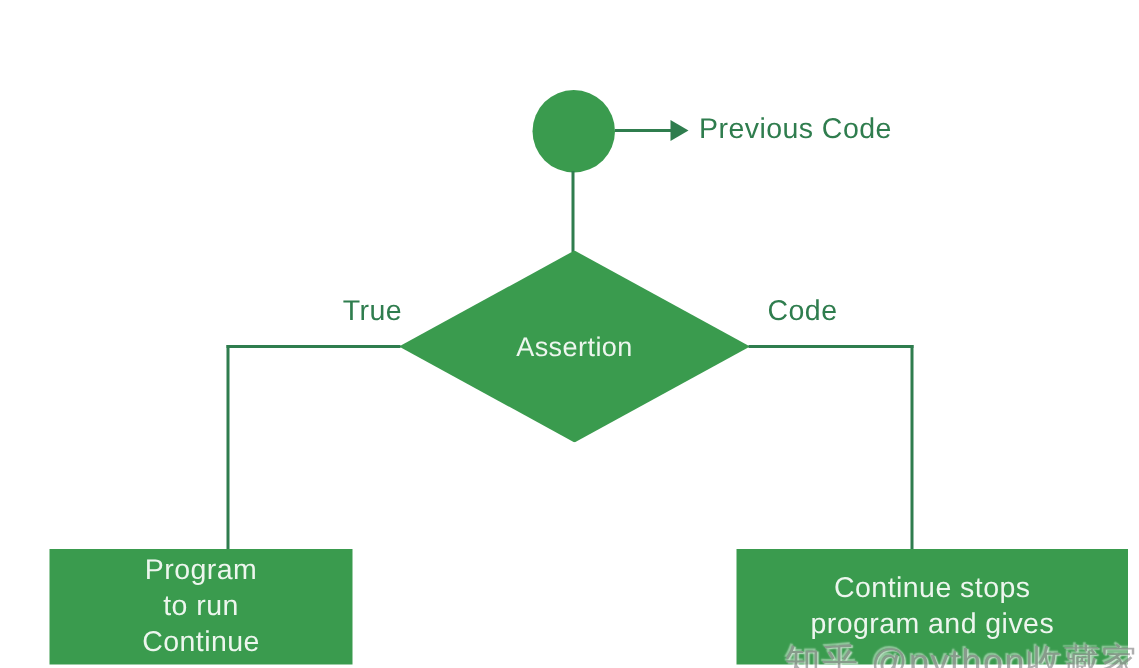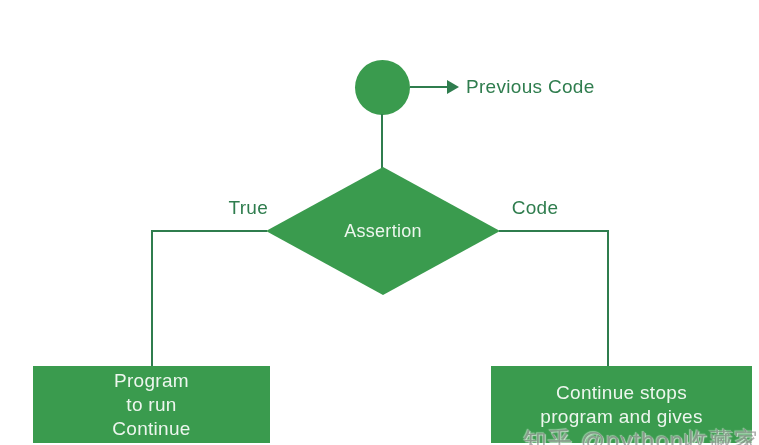--- a/index.html
+++ b/index.html
@@ -53,21 +53,21 @@
   .left-hline{left:151px;top:202px;width:116px;height:2px;}
   .left-vline{left:151px;top:202px;width:2px;height:136px;}
   .right-hline{left:499px;top:202px;width:110px;height:2px;}
   .right-vline{left:607px;top:202px;width:2px;height:136px;}
   .process-box{
     position:absolute;top:338px;height:77px;
     background:var(--shape-fill);
     display:flex;align-items:center;justify-content:center;
   }
   .box-text{font-size:19px;line-height:24px;}
-  .left-box{left:33px;width:237px;}
+  .left-box{left:33px;width:202px;}
   .right-box{left:491px;width:261px;}
   .watermark{
     position:absolute;left:523px;top:397px;
     font-size:24px;letter-spacing:1px;white-space:nowrap;
     color:var(--watermark-color);
     opacity:.8;
     text-shadow:1px 1px 1px rgba(255,255,255,.9), -1px -1px 1px rgba(255,255,255,.6);
     z-index:5;
   }
 </style>

